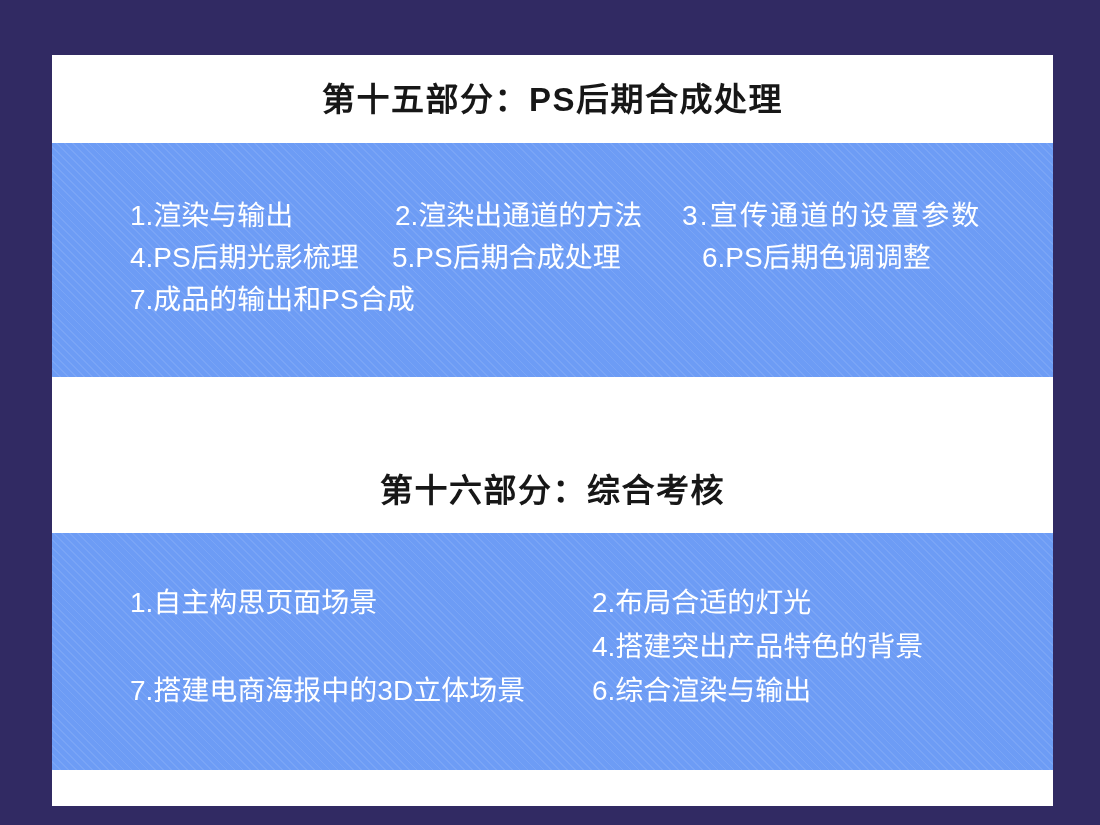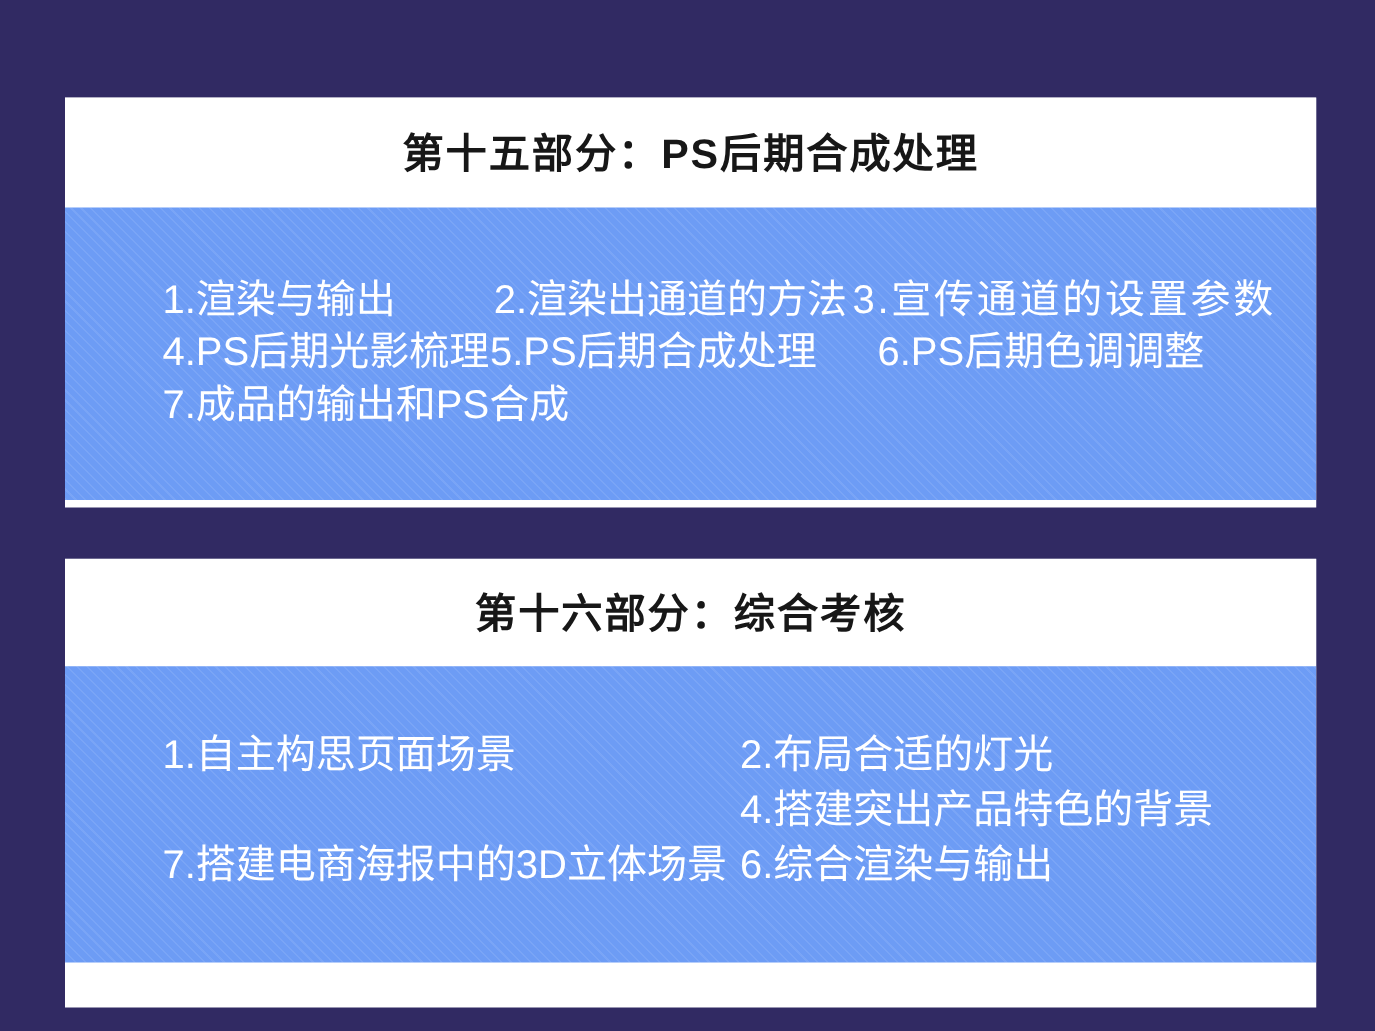--- a/index.html
+++ b/index.html
@@ -24,22 +24,22 @@
 
   
   .card {
     position: absolute;
     left: 52px;
     width: 1001px;
     background: #ffffff;
     overflow: hidden;
   }
   .card--one {
-    top: 78px;
-    height: 328px;
+    top: 55px;
+    height: 392px;
   }
   .card--two {
     top: 447px;
     height: 359px;
   }
 
   .card-header {
     background: #ffffff;
     display: flex;
     align-items: center;
@@ -83,21 +83,21 @@
     position: relative;
     width: 100%;
     height: 42px;
   }
   .card--two .item-row { height: 44px; padding-left: 32px; }
 
   .item {
     position: absolute;
     top: 0;
     color: #ffffff;
-    font-size: 32px;
+    font-size: 28px;
     font-weight: 400;
     line-height: 42px;
     white-space: nowrap;
     font-family: "Liberation Sans", "DejaVu Sans", sans-serif;
   }
   .card--two .item { line-height: 44px; }
 
   .item--spaced {
     letter-spacing: 2.2px;
   }

